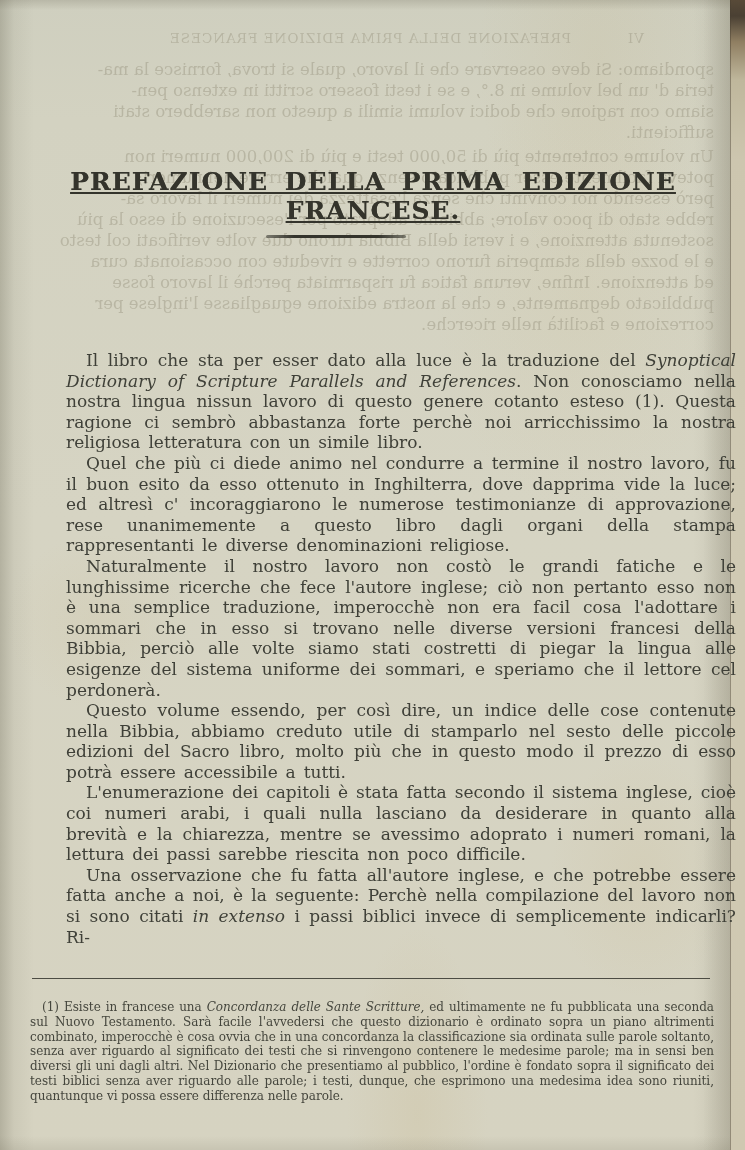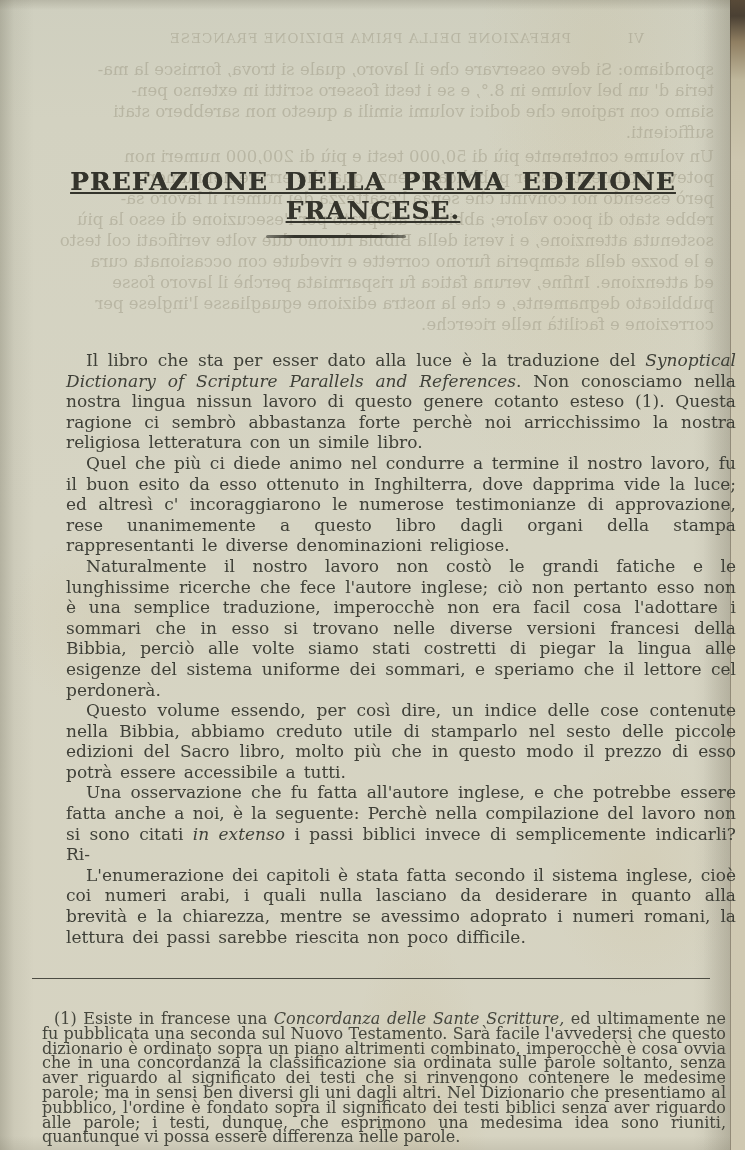--- a/index.html
+++ b/index.html
@@ -72,23 +72,23 @@
   }
   .body-text p{margin:0;text-indent:20px;}
   .it{font-style:italic;}
   
   .footnote-rule{
     position:absolute;top:978px;left:32px;width:678px;height:1px;
     background:#4c4c43;z-index:2;
   }
   .footnote{
     position:absolute;top:1000px;left:30px;width:684px;
-    font-size:16px;line-height:14.8px;
+    font-size:12px;line-height:14.8px;
     text-align:justify;color:#45463d;
-    text-indent:12px;z-index:2;margin:12px;
+    text-indent:12px;z-index:2;margin:0;
   }
 </style>
 </head>
 <body>
 
 <div class="page">
   <div class="vignette"></div>
   <div class="page-curve"></div>
   <div class="edge-strip"></div>
 
@@ -120,19 +120,19 @@
   </div>
 
   <h1 class="title">PREFAZIONE DELLA PRIMA EDIZIONE FRANCESE.</h1>
   <div class="title-rule"></div>
 
   <div class="body-text" id="body-text">
       <p><span>Il libro che sta per esser dato alla luce è la traduzione del </span><span class="it">Synoptical Dictionary of Scripture Parallels and References</span><span>. Non conosciamo nella nostra lingua nissun lavoro di questo genere cotanto esteso (1). Questa ragione ci sembrò abbastanza forte perchè noi arricchissimo la nostra religiosa letteratura con un simile libro.</span></p>
       <p><span>Quel che più ci diede animo nel condurre a termine il nostro lavoro, fu il buon esito da esso ottenuto in Inghilterra, dove dapprima vide la luce; ed altresì c' incoraggiarono le numerose testimonianze di approvazione, rese unanimemente a questo libro dagli organi della stampa rappresentanti le diverse denominazioni religiose.</span></p>
       <p><span>Naturalmente il nostro lavoro non costò le grandi fatiche e le lunghissime ricerche che fece l'autore inglese; ciò non pertanto esso non è una semplice traduzione, imperocchè non era facil cosa l'adottare i sommari che in esso si trovano nelle diverse versioni francesi della Bibbia, perciò alle volte siamo stati costretti di piegar la lingua alle esigenze del sistema uniforme dei sommari, e speriamo che il lettore cel perdonerà.</span></p>
       <p><span>Questo volume essendo, per così dire, un indice delle cose contenute nella Bibbia, abbiamo creduto utile di stamparlo nel sesto delle piccole edizioni del Sacro libro, molto più che in questo modo il prezzo di esso potrà essere accessibile a tutti.</span></p>
+      <p><span>L'enumerazione dei capitoli è stata fatta secondo il sistema inglese, cioè coi numeri arabi, i quali nulla lasciano da desiderare in quanto alla brevità e la chiarezza, mentre se avessimo adoprato i numeri romani, la lettura dei passi sarebbe riescita non poco difficile.</span></p>
       <p><span>Una osservazione che fu fatta all'autore inglese, e che potrebbe essere fatta anche a noi, è la seguente: Perchè nella compilazione del lavoro non si sono citati </span><span class="it">in extenso</span><span> i passi biblici invece di semplicemente indicarli? Ri-</span></p>
-      <p><span>L'enumerazione dei capitoli è stata fatta secondo il sistema inglese, cioè coi numeri arabi, i quali nulla lasciano da desiderare in quanto alla brevità e la chiarezza, mentre se avessimo adoprato i numeri romani, la lettura dei passi sarebbe riescita non poco difficile.</span></p>
     </div>
 
   <div class="footnote-rule"></div>
   <p class="footnote" id="footnote"><span>(1) Esiste in francese una </span><span class="it">Concordanza delle Sante Scritture,</span><span> ed ultimamente ne fu pubblicata una seconda sul Nuovo Testamento. Sarà facile l'avvedersi che questo dizionario è ordinato sopra un piano altrimenti combinato, imperocchè è cosa ovvia che in una concordanza la classificazione sia ordinata sulle parole soltanto, senza aver riguardo al significato dei testi che si rinvengono contenere le medesime parole; ma in sensi ben diversi gli uni dagli altri. Nel Dizionario che presentiamo al pubblico, l'ordine è fondato sopra il significato dei testi biblici senza aver riguardo alle parole; i testi, dunque, che esprimono una medesima idea sono riuniti, quantunque vi possa essere differenza nelle parole.</span></p>
 </div>
 
 </body></html>

